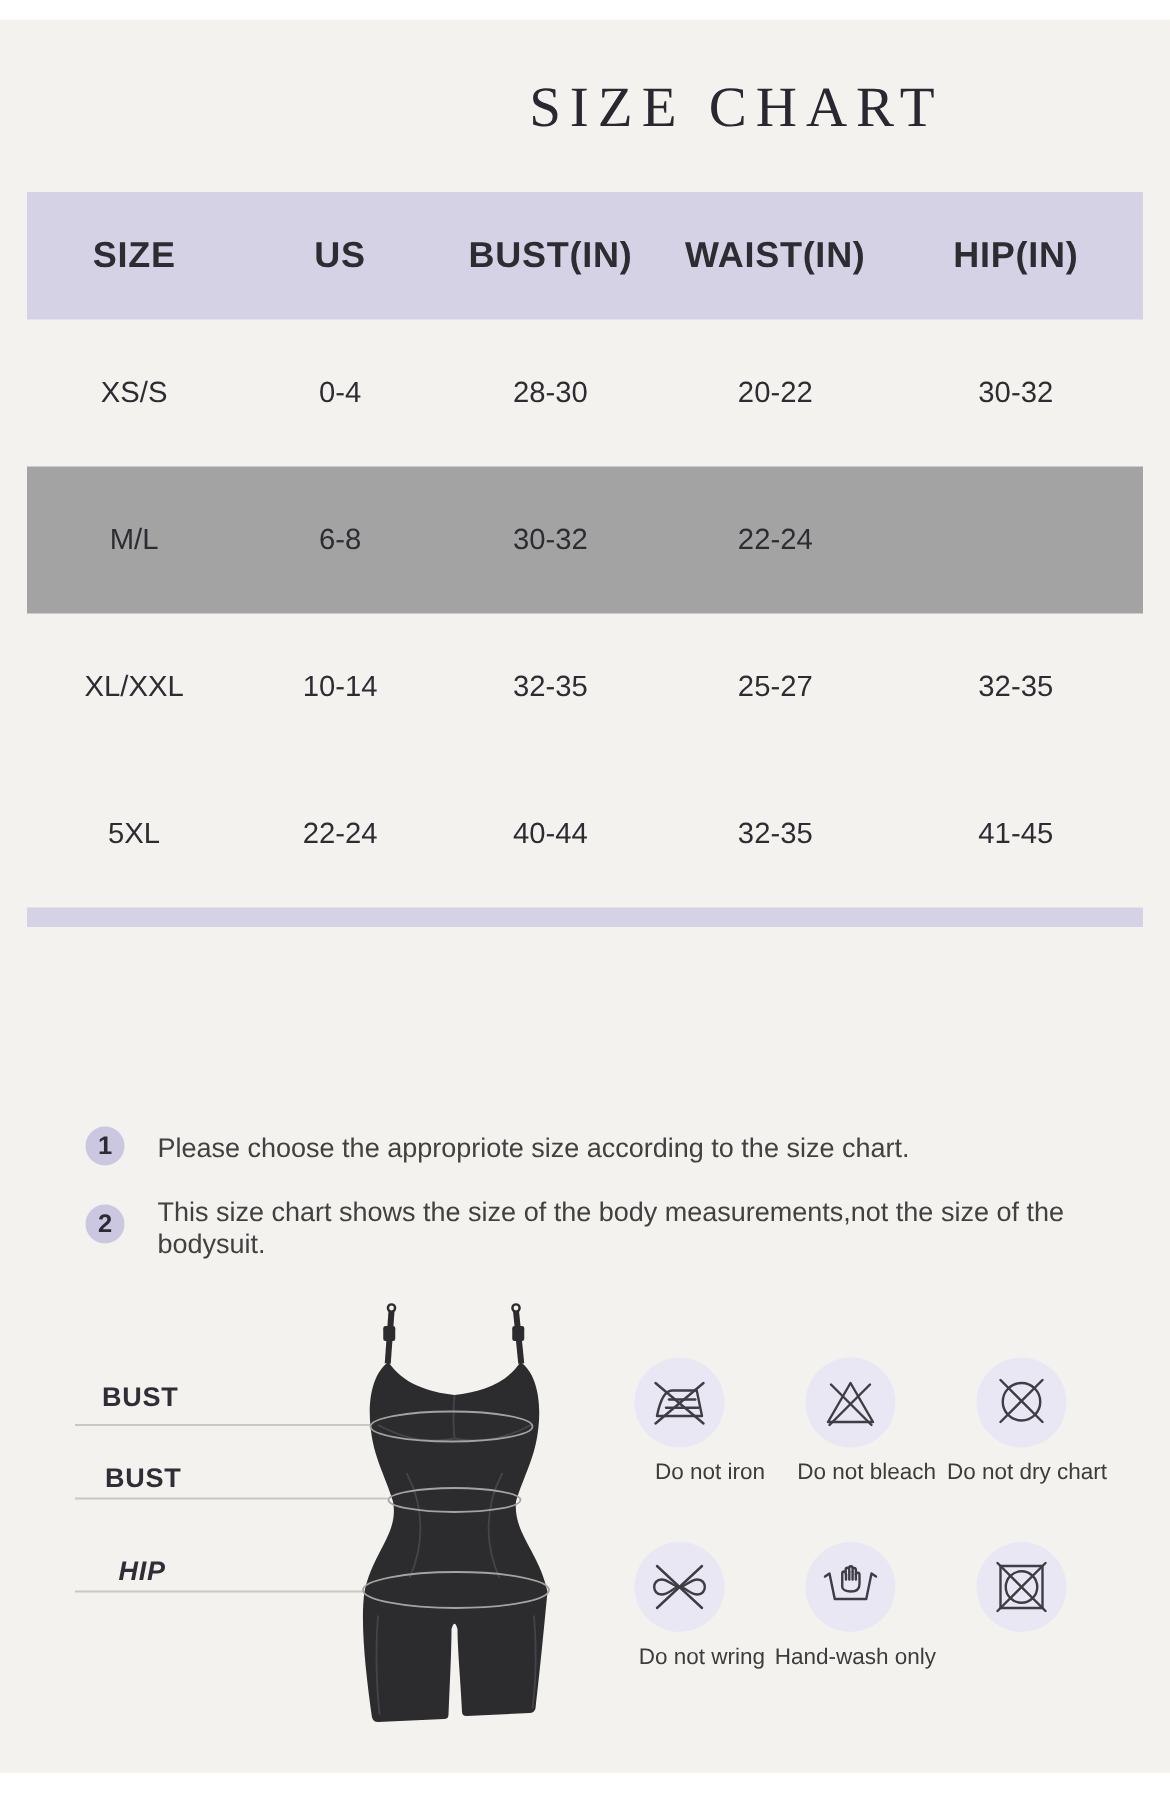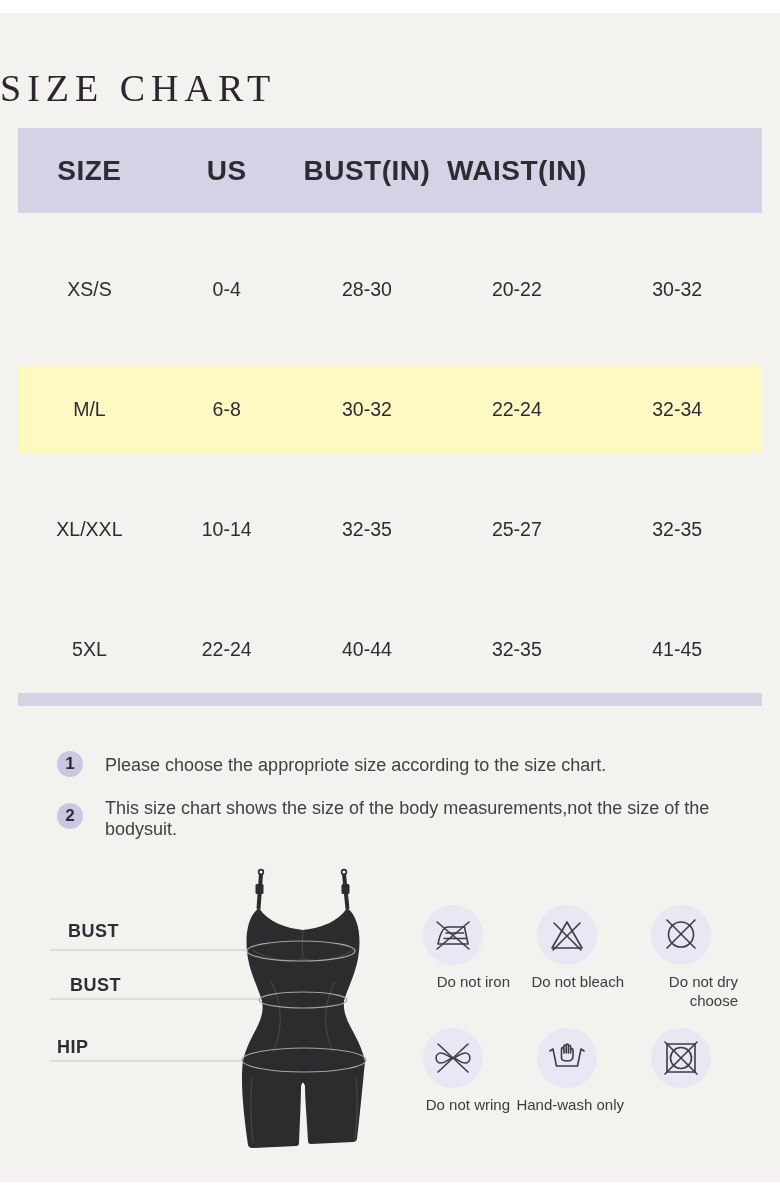--- a/index.html
+++ b/index.html
@@ -9,35 +9,35 @@
     font-family:"Liberation Sans","DejaVu Sans",sans-serif;
     color:#2e2c33;
   }
   .abs{position:absolute;}
   .white-strip{left:0;width:780px;background:#ffffff;}
   .strip-top{top:0;height:13px;}
   .strip-bottom{top:1182px;height:14px;}
 
   
   .title{
-    left:0;top:50px;width:629px;text-align:left;
+    left:0;top:50px;width:629px;text-align:right;
     font-family:"Liberation Serif","DejaVu Serif",serif;
-    font-size:38px;font-weight:400;letter-spacing:6px;color:#2b2630;margin-top:16px;
+    font-size:38px;font-weight:400;letter-spacing:6px;color:#2b2630;
   }
 
   
   .size-table{left:18px;top:128px;width:744px;}
   .t-row{
     display:grid;
     grid-template-columns:19.2% 17.7% 20% 20.3% 22.8%;
     align-items:center;
   }
-  .t-head{height:85px;background:#d5d2e6;font-weight:700;font-size:28px;letter-spacing:.5px;}
-  .t-data{height:88px;font-size:19.5px;font-weight:400;margin-top:32px;}
-  .t-data.shaded{background:#fef9c3;}
+  .t-head{height:85px;background:#d5d2e6;font-weight:700;font-size:24px;letter-spacing:.5px;}
+  .t-data{height:98px;font-size:19.5px;font-weight:400;}
+  .t-data.shaded{background:#a3a3a3;}
   .t-cell{text-align:center;}
   .t-footbar{height:13px;background:#d5d2e6;margin-top:0;}
 
   
   .note-circle{
     width:26px;height:26px;border-radius:50%;background:#cbc7e1;
     display:flex;align-items:center;justify-content:center;
     font-weight:700;font-size:17px;color:#2c2a33;
   }
   .note-text{font-size:18px;color:#414141;line-height:21px;}
@@ -61,36 +61,36 @@
 <div class="abs white-strip strip-bottom"></div>
 
 <div class="abs title">SIZE CHART</div>
 
 <div class="abs size-table">
   <div class="t-row t-head">
     <div class="t-cell">SIZE</div>
     <div class="t-cell">US</div>
     <div class="t-cell">BUST(IN)</div>
     <div class="t-cell">WAIST(IN)</div>
+    <div class="t-cell">HIP(IN)</div>
   </div>
 
   <div class="t-row t-data">
     <div class="t-cell">XS/S</div>
     <div class="t-cell">0-4</div>
     <div class="t-cell">28-30</div>
     <div class="t-cell">20-22</div>
     <div class="t-cell">30-32</div>
   </div>
 
   <div class="t-row t-data shaded">
     <div class="t-cell">M/L</div>
     <div class="t-cell">6-8</div>
     <div class="t-cell">30-32</div>
     <div class="t-cell">22-24</div>
-    <div class="t-cell">32-34</div>
   </div>
 
   <div class="t-row t-data">
     <div class="t-cell">XL/XXL</div>
     <div class="t-cell">10-14</div>
     <div class="t-cell">32-35</div>
     <div class="t-cell">25-27</div>
     <div class="t-cell">32-35</div>
   </div>
 
@@ -111,21 +111,21 @@
 </div>
 <div class="abs note-text" style="left:105px;top:755px;width:620px;">Please choose the appropriote size according to the size chart.</div>
 
 <div class="abs" style="left:57px;top:803px;">
   <div class="note-circle">2</div>
 </div>
 <div class="abs note-text" style="left:105px;top:798px;width:640px;">This size chart shows the size of the body measurements,not the size of the bodysuit.</div>
 
 <div class="abs m-label" style="left:68px;top:921px;">BUST</div>
 <div class="abs m-label" style="left:70px;top:975px;">BUST</div>
-<div class="abs m-label" style="left:57px;top:1037px;">HIP</div>
+<div class="abs m-label" style="left:79px;top:1037px;font-style:italic;">HIP</div>
 
 <svg class="abs" style="left:40px;top:862px;" width="390" height="300" viewBox="0 0 390 300">
 
   <g stroke="#c9c7c3" stroke-width="1.2">
     <line x1="10" y1="88" x2="207" y2="88"></line>
     <line x1="10" y1="137" x2="219" y2="137"></line>
     <line x1="10" y1="199" x2="202" y2="199"></line>
   </g>
 
   <g>
@@ -206,21 +206,21 @@
 <div class="abs care-cell" style="left:624px;top:905px;">
   <div class="care-circle">
     <svg width="44" height="44" viewBox="0 0 44 44">
       <g fill="none" stroke="#3e3c44" stroke-width="1.6" stroke-linecap="round">
         <circle cx="22" cy="21.5" r="12.5"></circle>
         <line x1="8" y1="7" x2="36" y2="35"></line>
         <line x1="36" y1="7" x2="8" y2="35"></line>
       </g>
     </svg>
   </div>
-  <div class="care-label">Do not dry choose</div>
+  <div class="care-label">Do not dry chart</div>
 </div>
 
 <div class="abs care-cell" style="left:396px;top:1028px;">
   <div class="care-circle">
     <svg width="44" height="44" viewBox="0 0 44 44">
       <g fill="none" stroke="#3e3c44" stroke-width="1.6" stroke-linecap="round" stroke-linejoin="round">
         <path d="M10,17 C3.5,17 3.5,27 10,27 C15,27 18,22 22,22 C26,22 29,17 34,17 C40.5,17 40.5,27 34,27 C29,27 26,22 22,22 C18,22 15,17 10,17 Z"></path>
         <line x1="7" y1="8" x2="37" y2="36"></line>
         <line x1="37" y1="8" x2="7" y2="36"></line>
       </g>

